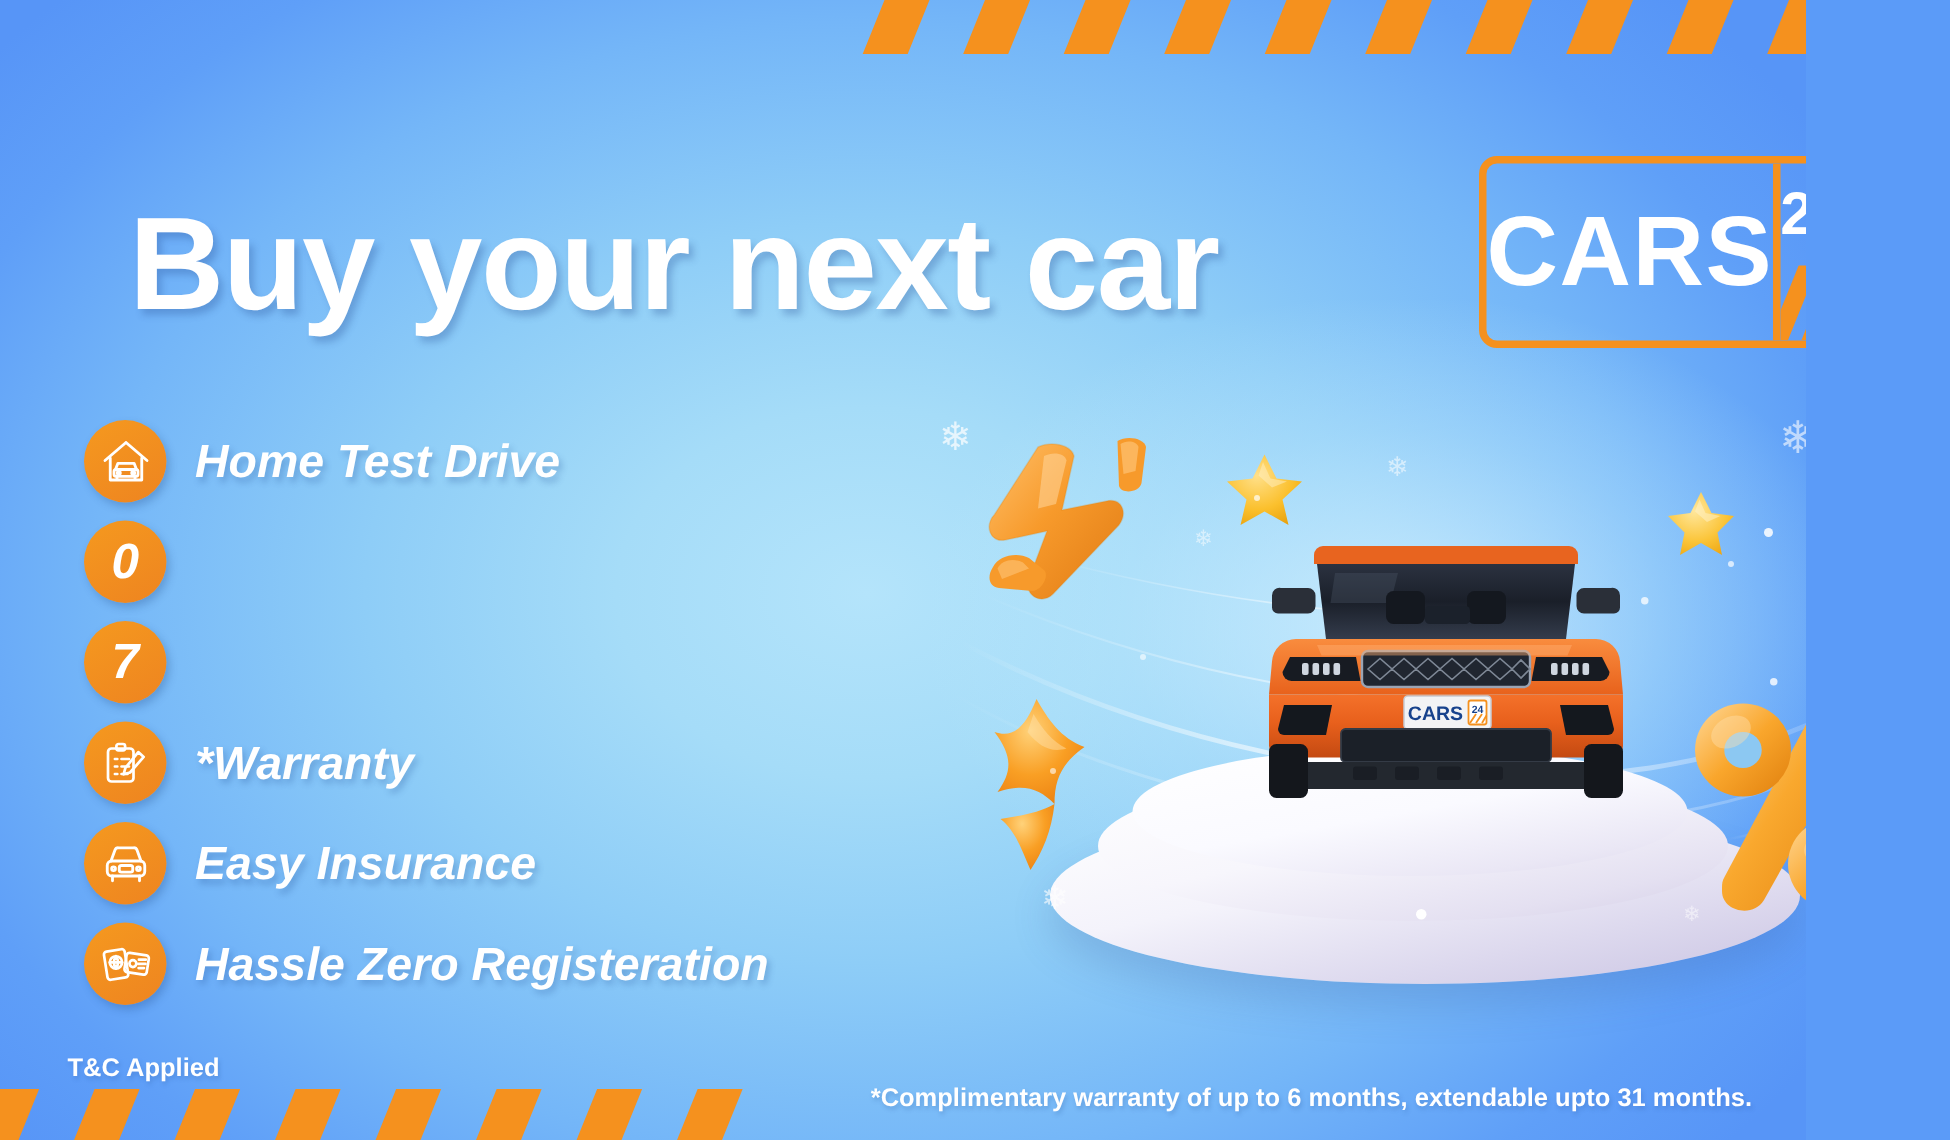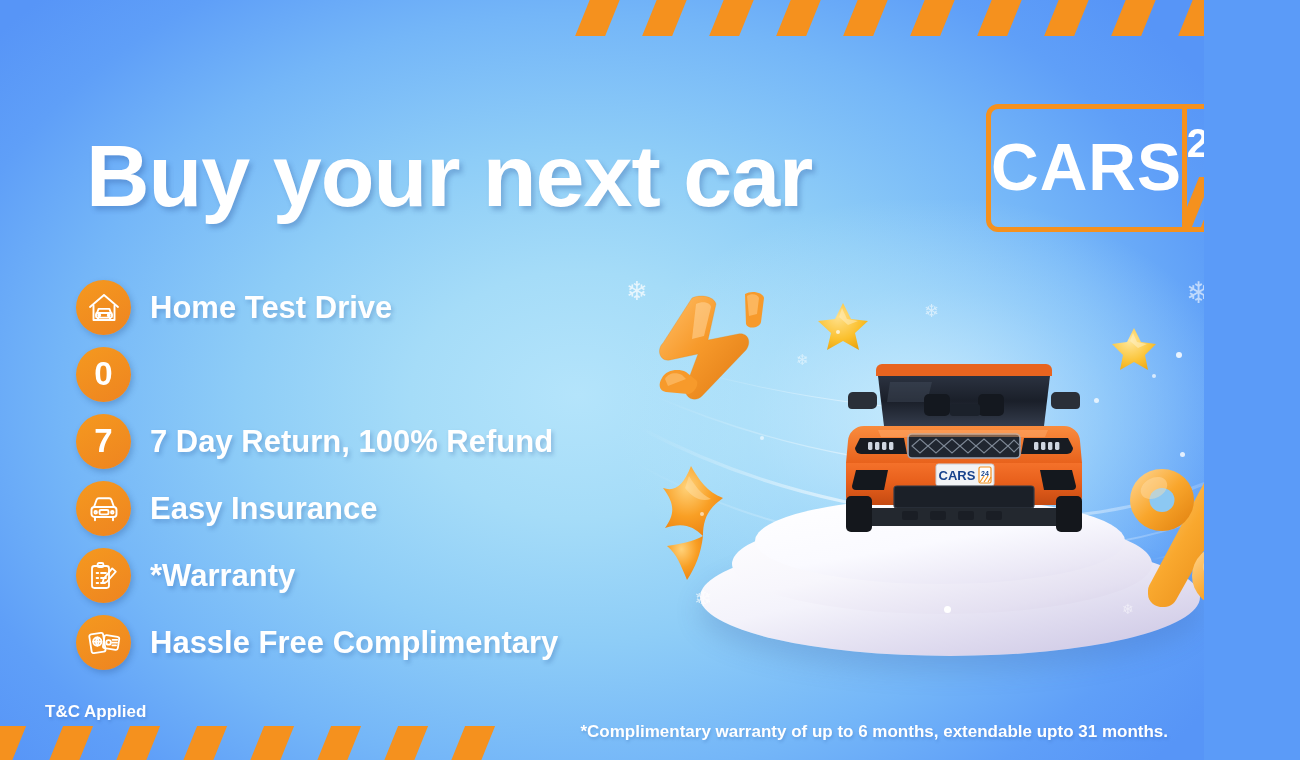--- a/index.html
+++ b/index.html
@@ -63,21 +63,21 @@
     padding-top:12px; overflow:hidden;
   }
   .logo-num span { font-size:40px; font-weight:700; color:#fff; letter-spacing:0px; }
   .logo-hatch { position:absolute; left:0; bottom:0; width:100%; height:50px; overflow:hidden; }
   .logo-hatch i {
     position:absolute; bottom:-6px; width:13px; height:62px;
     background:#F5911E; transform:skewX(-22deg);
   }
 
   
-  .features { position:absolute; left:76px; top:274px; }
+  .features { position:absolute; left:56px; top:274px;font-style:italic; }
   .feature { position:relative; height:67px; display:flex; align-items:center; }
   .badge {
     width:55px; height:55px; flex:0 0 55px; border-radius:50%;
     background:linear-gradient(150deg,#F5991F 0%,#EE8420 100%);
     box-shadow:2px 3px 6px rgba(30,70,130,.28);
     display:flex; align-items:center; justify-content:center;
     color:#fff;
   }
   .badge-num { font-size:33px; font-weight:700; line-height:1; padding-bottom:2px; }
   .badge svg { display:block; }
@@ -208,62 +208,61 @@
     <div class="feature">
       <div class="badge">
         <span class="badge-num">0</span>
       </div>
     </div>
 
     <div class="feature">
       <div class="badge">
         <span class="badge-num">7</span>
       </div>
-      <div class="feature-label">7 Day Return, 100% Refund</div>
+    </div>
+
+    <div class="feature">
+      <div class="badge">
+        <svg width="32" height="32" viewBox="0 0 32 32" fill="none" stroke="#fff" stroke-width="1.8" stroke-linejoin="round" stroke-linecap="round">
+          <rect x="4" y="6" width="17" height="22" rx="2.4"></rect>
+          <rect x="9.6" y="3" width="5.8" height="4.2" rx="1.4"></rect>
+          <path d="M8.6 13 h1.6 M8.6 18 h1.6 M8.6 23 h1.6"></path>
+          <path d="M13 13 h5 M13 18 h5 M13 23 h4"></path>
+          <path d="M24.2 8.4 l3.6 3.2 -9.1 10.4 -4.3 1.2 1.2 -4.3 z"></path>
+        </svg>
+      </div>
+      <div class="feature-label">*Warranty</div>
     </div>
 
     <div class="feature">
       <div class="badge">
         <svg width="34" height="30" viewBox="0 0 34 30" fill="none" stroke="#fff" stroke-width="1.9" stroke-linejoin="round" stroke-linecap="round">
           <path d="M7 13 l2.6-7.2 a2.4 2.4 0 0 1 2.3-1.6 h10.2 a2.4 2.4 0 0 1 2.3 1.6 L27 13"></path>
           <rect x="4.5" y="13" width="25" height="10" rx="3"></rect>
           <rect x="12.5" y="16" width="9" height="4.4" rx="1.4"></rect>
           <circle cx="8.7" cy="18.2" r="1.25"></circle>
             <circle cx="25.3" cy="18.2" r="1.25"></circle>
           <path d="M8 23 v3.2 M26 23 v3.2"></path>
         </svg>
       </div>
       <div class="feature-label">Easy Insurance</div>
     </div>
 
     <div class="feature">
       <div class="badge">
-        <svg width="32" height="32" viewBox="0 0 32 32" fill="none" stroke="#fff" stroke-width="1.8" stroke-linejoin="round" stroke-linecap="round">
-          <rect x="4" y="6" width="17" height="22" rx="2.4"></rect>
-          <rect x="9.6" y="3" width="5.8" height="4.2" rx="1.4"></rect>
-          <path d="M8.6 13 h1.6 M8.6 18 h1.6 M8.6 23 h1.6"></path>
-          <path d="M13 13 h5 M13 18 h5 M13 23 h4"></path>
-          <path d="M24.2 8.4 l3.6 3.2 -9.1 10.4 -4.3 1.2 1.2 -4.3 z"></path>
-        </svg>
-      </div>
-      <div class="feature-label">*Warranty</div>
-    </div>
-
-    <div class="feature">
-      <div class="badge">
         <svg width="34" height="30" viewBox="0 0 34 30" fill="none" stroke="#fff" stroke-width="1.8" stroke-linejoin="round" stroke-linecap="round">
           <rect x="3.4" y="5.5" width="14" height="19" rx="2" transform="rotate(-9 10.4 15)"></rect>
           <circle cx="10.3" cy="13.6" r="4.1"></circle>
           <path d="M6.2 13.6 h8.2 M10.3 9.5 c1.7 2.5 1.7 5.7 0 8.2 M10.3 9.5 c-1.7 2.5 -1.7 5.7 0 8.2"></path>
           <rect x="16.6" y="8" width="15" height="13" rx="2" transform="rotate(9 24.1 14.5)"></rect>
           <circle cx="21.6" cy="14.4" r="2.3"></circle>
           <path d="M25.6 11.8 h4.6 M25.2 14.6 h4.8 M25.4 17.4 h3.6"></path>
         </svg>
       </div>
-      <div class="feature-label">Hassle Free Complimentary</div>
+      <div class="feature-label">Hassle Zero Registeration</div>
     </div>
 
   </div>
 
   <svg class="swoosh" viewBox="0 0 670 420" fill="none">
     <defs>
       <linearGradient id="sw1" x1="0" y1="0" x2="1" y2="0">
         <stop offset="0" stop-color="#fff" stop-opacity="0"></stop>
         <stop offset="0.4" stop-color="#fff" stop-opacity=".75"></stop>
         <stop offset="1" stop-color="#fff" stop-opacity="0"></stop>

